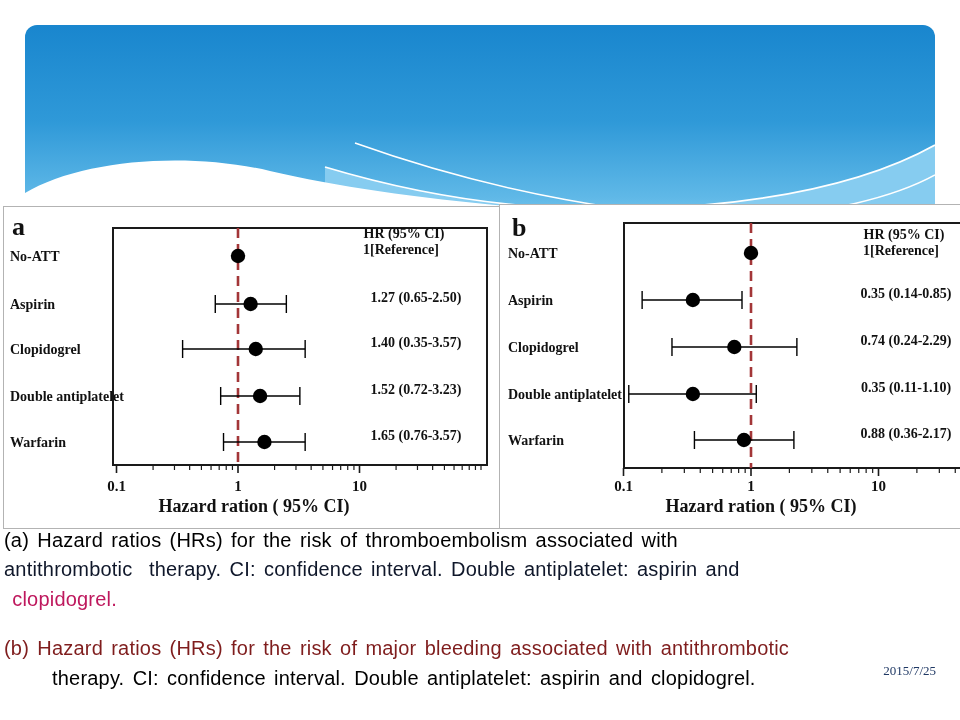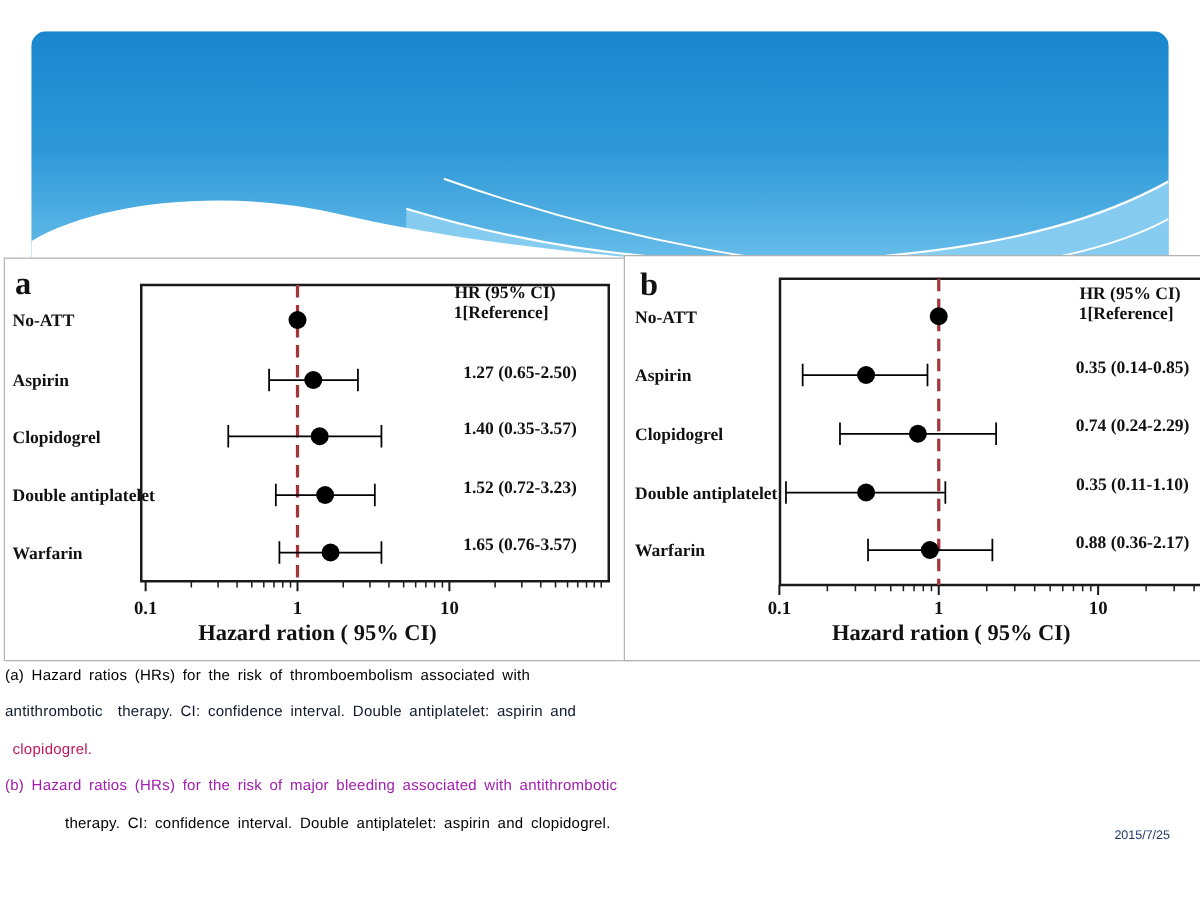--- a/index.html
+++ b/index.html
@@ -10,27 +10,27 @@
   .hdr-wrap{position:absolute;left:25px;top:25px;width:910px;height:215px;z-index:1;}
   .panel{
     position:absolute;background:#ffffff;border:1px solid #b3b3b3;z-index:2;
   }
   #panel-a{left:3px;top:206px;width:502px;height:321px;}
   #panel-b{left:499px;top:204px;width:463px;height:323px;}
   .panel svg{display:block;}
   svg text{font-family:"Liberation Serif",serif;}
   .caption{
     position:absolute;left:4px;top:526px;width:952px;z-index:2;
-    font-size:12px;line-height:29.4px;color:#000;
+    font-size:20px;line-height:29.4px;color:#000;
     letter-spacing:0.2px;word-spacing:2.5px;
   }
   .caption div{white-space:pre;}
   .slide-date{
     position:absolute;right:24px;top:663px;z-index:2;
-    font-family:Liberation Sans, sans-serif;font-size:10px;
+    font-family:Liberation Serif, serif;font-size:13px;
   }
 </style>
 </head>
 <body>
 
 <div class="hdr-wrap">
   <svg width="910" height="215" viewBox="0 0 910 215">
     <defs>
       <linearGradient id="hdrGrad" x1="0" y1="0" x2="0" y2="1">
         <stop offset="0%" stop-color="#1986ce"></stop>
@@ -178,17 +178,17 @@
       <line x1="293.8986160656875" y1="226" x2="293.8986160656875" y2="244" stroke="#000000" stroke-width="1.4"></line>
       <circle cx="243.9215406991465" cy="235" r="7.2" fill="#000000"></circle>
       <text x="406" y="233" text-anchor="middle" font-size="14" font-weight="bold" fill="#111">0.88 (0.36-2.17)</text>
     </svg>
 </div>
 
 <div class="caption">
   <div style="color: rgb(0, 0, 0);">(a) Hazard ratios (HRs) for the risk of thromboembolism associated with</div>
   <div style="color: #0f172a;">antithrombotic  therapy. CI: confidence interval. Double antiplatelet: aspirin and</div>
   <div style="color: #be185d;"> clopidogrel.</div>
-  <div style="color: #a21caf;">(b) Hazard ratios (HRs) for the risk of major bleeding associated with antithrombotic</div>
+  <div style="color: #7f1d1d; margin-top: 20px;">(b) Hazard ratios (HRs) for the risk of major bleeding associated with antithrombotic</div>
   <div style="color: rgb(0, 0, 0); margin-left: 48px;">therapy. CI: confidence interval. Double antiplatelet: aspirin and clopidogrel.</div>
 </div>
 
 <div class="slide-date" style="color: rgb(31, 56, 100);">2015/7/25</div>
 
 </body></html>

